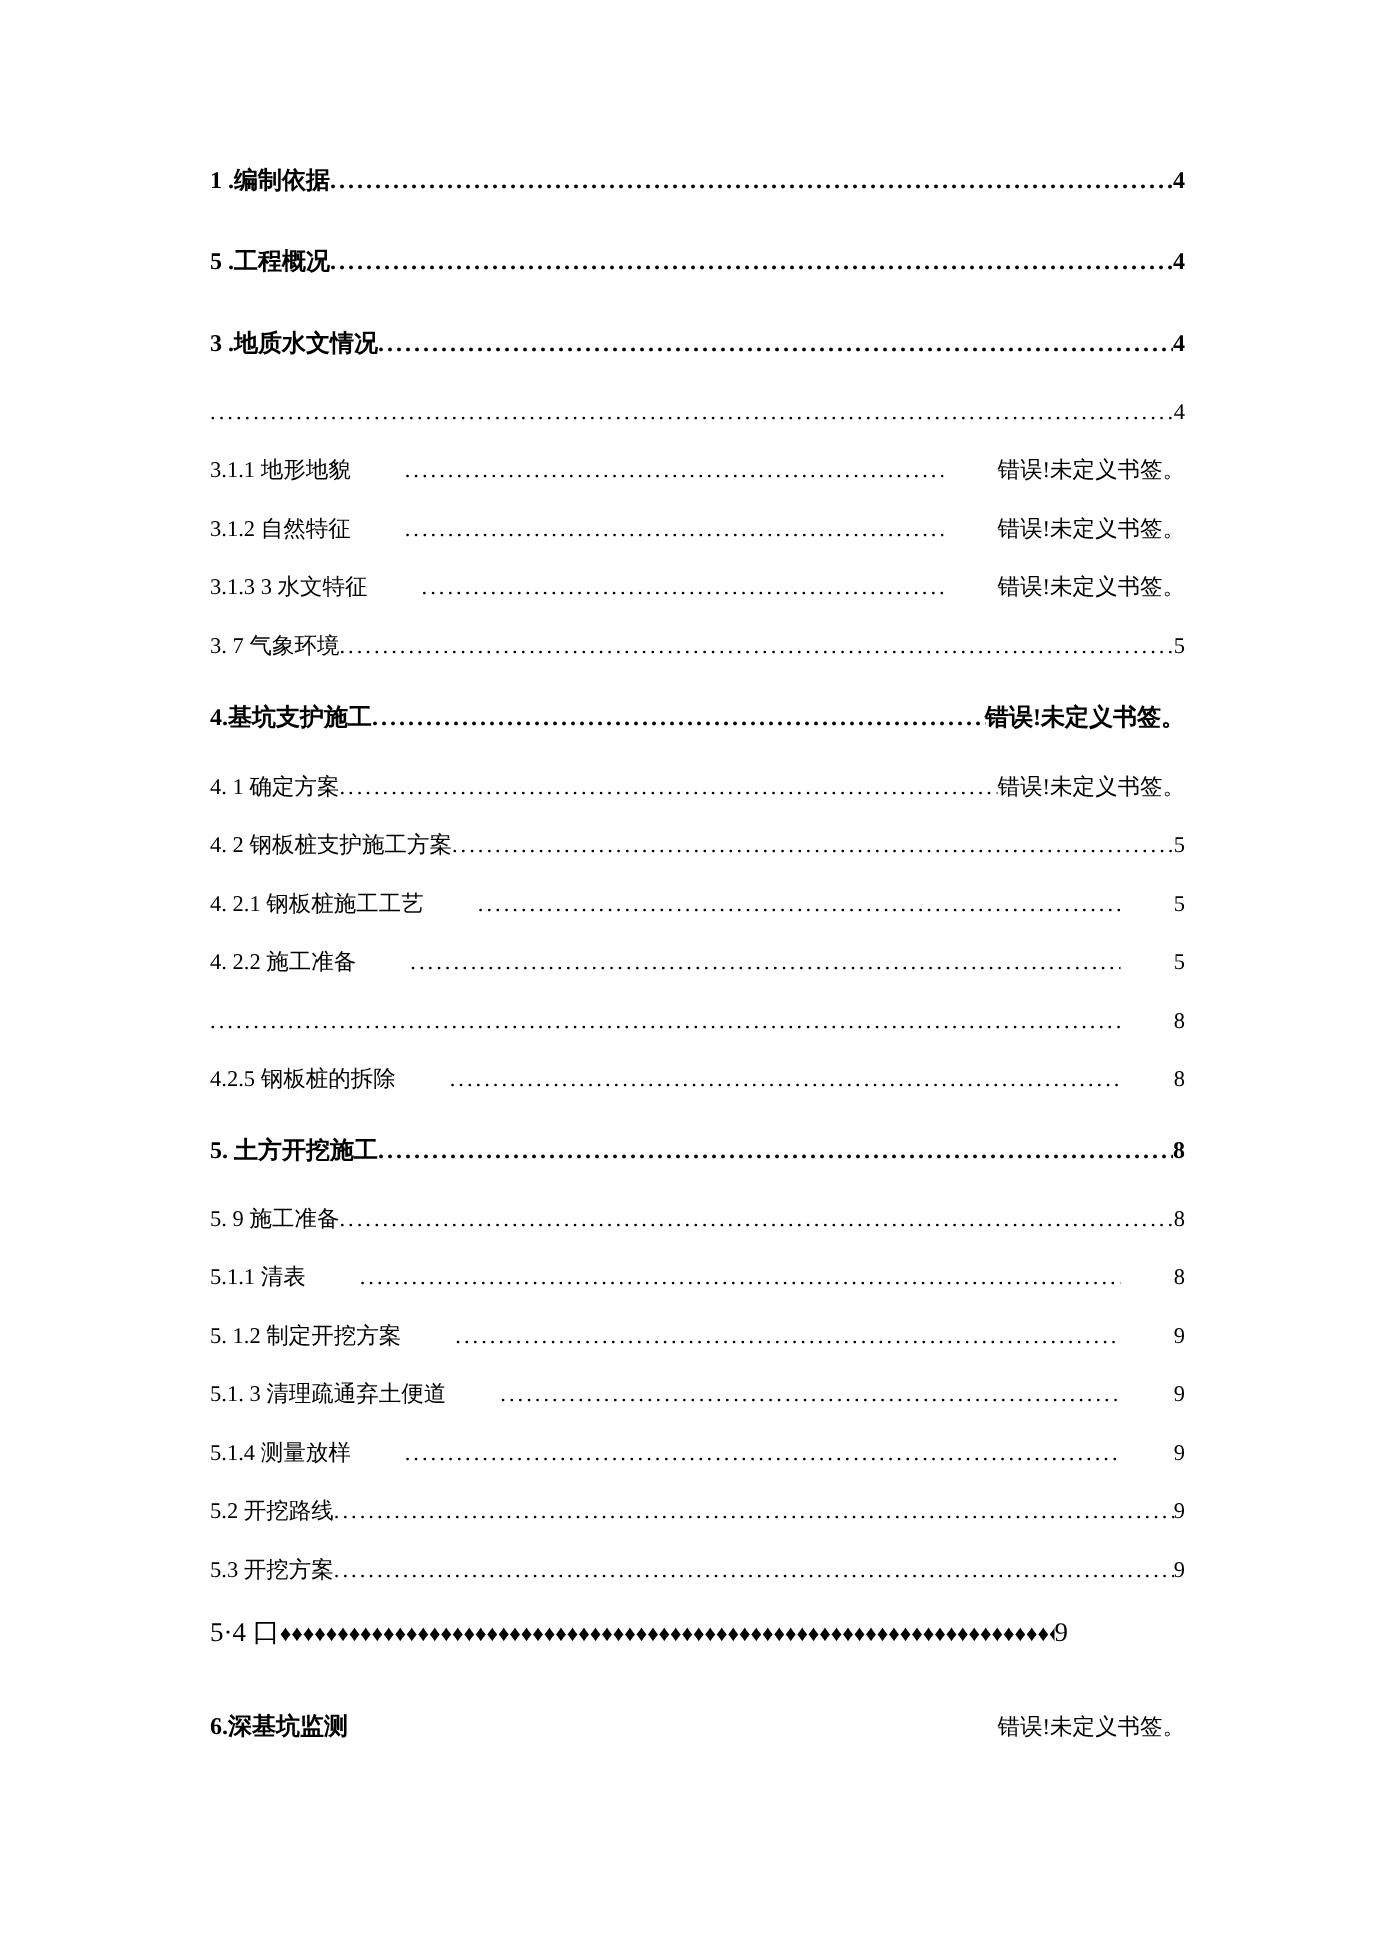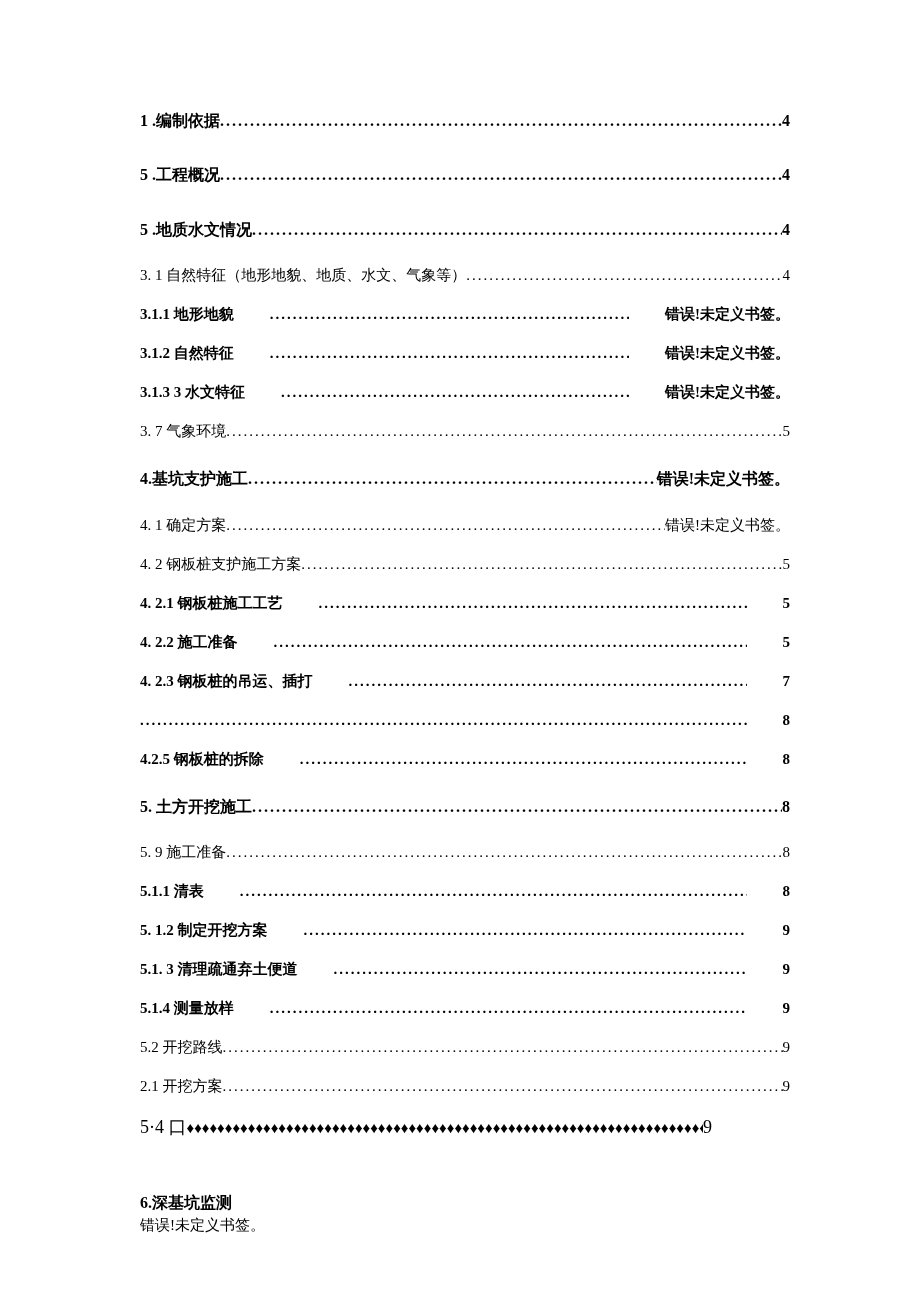--- a/index.html
+++ b/index.html
@@ -56,37 +56,36 @@
       font-weight: bold;
       margin-top: 26px;
       margin-bottom: 6px;
     }
     .level-2 {
       font-weight: normal;
       margin-top: 18px;
       font-size: 15px;
     }
     .level-3 {
-      font-weight: bold;
+      font-weight: normal;
       margin-top: 18px;
       font-size: 15px;
       gap: 36px;
     }
     .first-entry {
       margin-top: 0;
     }
     .spacer-big {
       height: 40px;
     }
     .last-entry {
       display: flex;
       align-items: baseline;
       justify-content: space-between;
-      margin-top: 12px;
-      flex-direction: column;
+      margin-top: 0;
     }
     .last-entry .toc-label {
       font-weight: bold;
     }
     .last-entry .toc-page {
       font-weight: normal;
       font-size: 15px;
     }
     .diamond-row {
       margin-top: 18px;
@@ -113,26 +112,25 @@
       <span class="toc-label">1 .编制依据 </span>
       <span class="toc-leader"></span>
       <span class="toc-page">4</span>
     </div>
     <div class="toc-entry level-1">
       <span class="toc-label">5 .工程概况 </span>
       <span class="toc-leader"></span>
       <span class="toc-page">4</span>
     </div>
     <div class="toc-entry level-1">
-      <span class="toc-label">5 .地质水文情况 </span>
-      <span class="toc-leader"></span>
-      <span class="toc-page">4</span>
-    </div>
-    <div class="toc-entry level-2">
-      <span class="toc-label">3.  1 自然特征（地形地貌、地质、水文、气象等） </span>
+      <span class="toc-label">3 .地质水文情况 </span>
+      <span class="toc-leader"></span>
+      <span class="toc-page">4</span>
+    </div>
+    <div class="toc-entry level-2">
       <span class="toc-leader"></span>
       <span class="toc-page">4</span>
     </div>
     <div class="toc-entry level-3">
       <span class="toc-label">3.1.1  地形地貌</span>
       <span class="toc-leader"></span>
       <span class="toc-page">错误!未定义书签。</span>
     </div>
     <div class="toc-entry level-3">
       <span class="toc-label">3.1.2  自然特征</span>
@@ -168,25 +166,20 @@
       <span class="toc-label">4.  2.1 钢板桩施工工艺 </span>
       <span class="toc-leader"></span>
       <span class="toc-page">5</span>
     </div>
     <div class="toc-entry level-3">
       <span class="toc-label">4.  2.2 施工准备 </span>
       <span class="toc-leader"></span>
       <span class="toc-page">5</span>
     </div>
     <div class="toc-entry level-3">
-      <span class="toc-label">4.  2.3 钢板桩的吊运、插打 </span>
-      <span class="toc-leader"></span>
-      <span class="toc-page">7</span>
-    </div>
-    <div class="toc-entry level-3">
       <span class="toc-leader"></span>
       <span class="toc-page">8</span>
     </div>
     <div class="toc-entry level-3">
       <span class="toc-label">4.2.5 钢板桩的拆除</span>
       <span class="toc-leader"></span>
       <span class="toc-page">8</span>
     </div>
     <div class="toc-entry level-1">
       <span class="toc-label">5.  土方开挖施工 </span>
@@ -217,21 +210,21 @@
       <span class="toc-label">5.1.4 测量放样 </span>
       <span class="toc-leader"></span>
       <span class="toc-page">9</span>
     </div>
     <div class="toc-entry level-2">
       <span class="toc-label">5.2 开挖路线 </span>
       <span class="toc-leader"></span>
       <span class="toc-page">9</span>
     </div>
     <div class="toc-entry level-2">
-      <span class="toc-label">2.1 开挖方案 </span>
+      <span class="toc-label">5.3 开挖方案 </span>
       <span class="toc-leader"></span>
       <span class="toc-page">9</span>
     </div>
     <div class="diamond-row">
       <span class="diamond-label">5·4 口</span>
       <span class="toc-leader-diamond"></span>
       <span class="diamond-page">9</span>
     </div>
     <div class="spacer-big"></div>
     <div class="last-entry">

